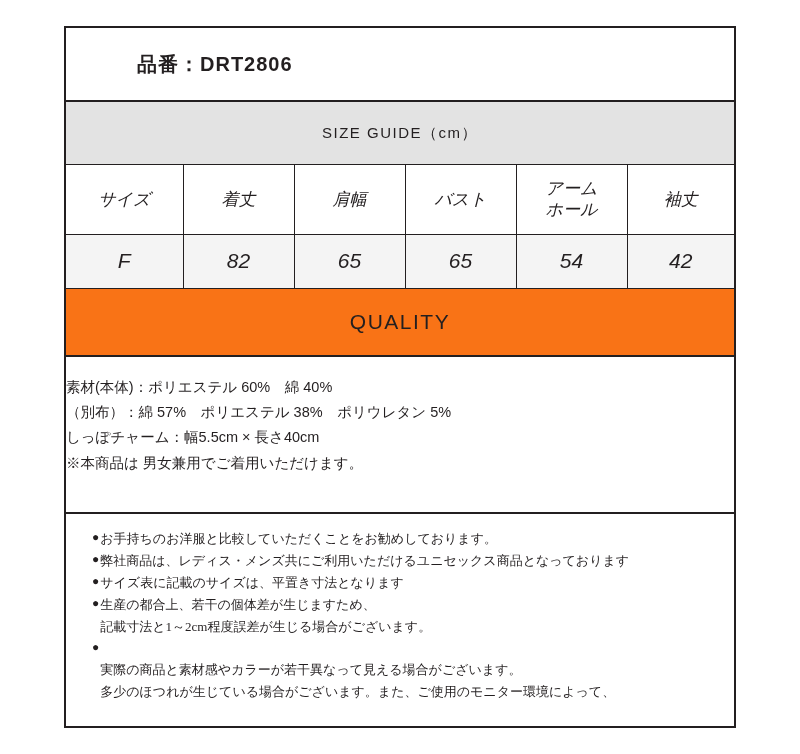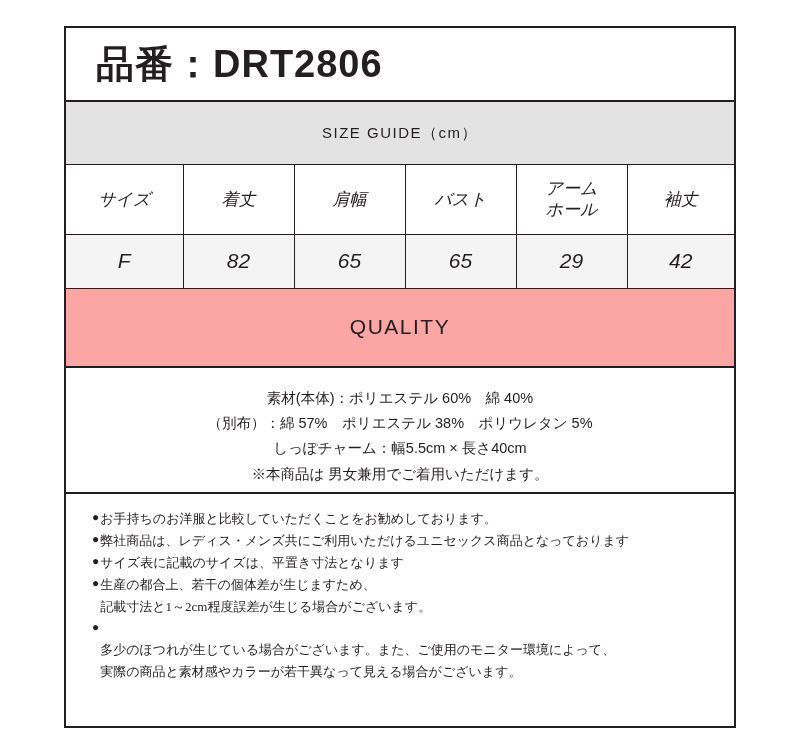--- a/index.html
+++ b/index.html
@@ -34,24 +34,25 @@
   
   .product-band {
     height: 74px;
     border-bottom: 2px solid #231f20;
     box-sizing: border-box;
     display: flex;
     align-items: center;
     padding-left: 30px;
   }
   .product-no {
-    font-size: 38px;
+    font-size: 20px;
     font-weight: bold;
     letter-spacing: 1px;
     white-space: nowrap;
+    margin-left: 41px;
   }
   
   .band-title {
     background: #e3e3e3;
     border-bottom: 1px solid #231f20;
     box-sizing: border-box;
     height: 63px;
     display: flex;
     align-items: center;
     justify-content: center;
@@ -95,35 +96,35 @@
   
   col.c0 { width: 117px; }
   col.c1 { width: 111px; }
   col.c2 { width: 111px; }
   col.c3 { width: 111px; }
   col.c4 { width: 111px; }
   col.c5 { width: 107px; }
 
   
   .quality-band {
-    background: #fca5a5;
+    background: #f97316;
     border-bottom: 2px solid #231f20;
     box-sizing: border-box;
-    height: 79px;
+    height: 68px;
     display: flex;
     align-items: center;
     justify-content: center;
     font-size: 21px;
     letter-spacing: 1.5px;
   }
   .quality-body {
     border-bottom: 2px solid #231f20;
     box-sizing: border-box;
-    padding: 18px 0 5px 0;
-    text-align: center;
+    padding: 18px 0 36px 0;
+    text-align: left;
   }
   .quality-body .line {
     font-size: 14.5px;
     line-height: 1.75;
     white-space: nowrap;
   }
   
   .notes {
     padding: 14px 22px 0 26px;
     box-sizing: border-box;
@@ -178,21 +179,21 @@
 ホール</th>
           <th>袖丈</th>
         </tr>
       </thead>
       <tbody>
         <tr>
           <td class="size-label">F</td>
           <td>82</td>
           <td>65</td>
           <td>65</td>
-          <td>29</td>
+          <td>54</td>
           <td>42</td>
         </tr>
       </tbody>
     </table>
 
     <div class="quality-band">QUALITY</div>
 
     <div class="quality-body">
       <div class="line">素材(本体)：ポリエステル 60%　綿 40%</div>
       <div class="line">（別布）：綿 57%　ポリエステル 38%　ポリウレタン 5%</div>
@@ -219,22 +220,22 @@
       </div>
       <div class="note indent">
         <span class="bullet">●</span>
         <span class="note-text">記載寸法と1～2cm程度誤差が生じる場合がございます。</span>
       </div>
       <div class="note">
         <span class="bullet">●</span>
       </div>
       <div class="note indent">
         <span class="bullet">●</span>
+        <span class="note-text">実際の商品と素材感やカラーが若干異なって見える場合がございます。</span>
+      </div>
+      <div class="note indent">
+        <span class="bullet">●</span>
         <span class="note-text">多少のほつれが生じている場合がございます。また、ご使用のモニター環境によって、</span>
-      </div>
-      <div class="note indent">
-        <span class="bullet">●</span>
-        <span class="note-text">実際の商品と素材感やカラーが若干異なって見える場合がございます。</span>
       </div>
     </div>
 
   </div>
 </div>
 
 </body></html>

